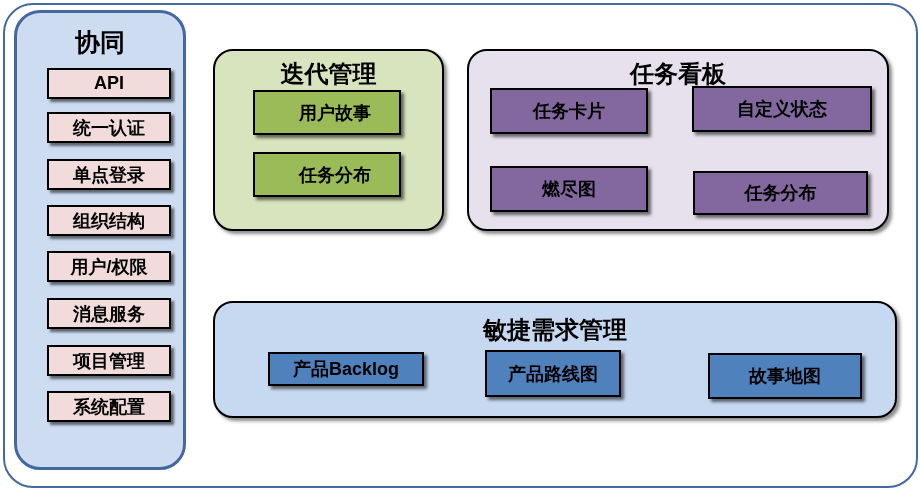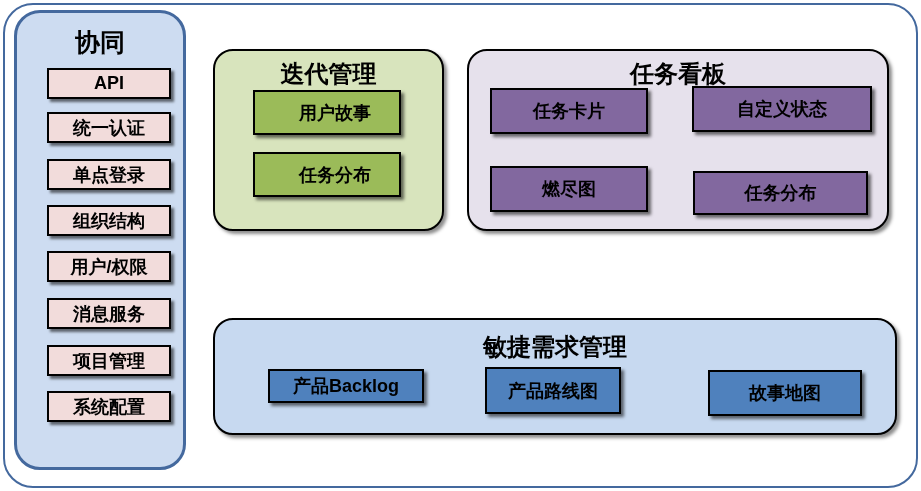--- a/index.html
+++ b/index.html
@@ -62,21 +62,21 @@
     box-sizing: border-box;
     box-shadow: 3px 3px 3px rgba(0,0,0,0.55);
     display: flex; align-items: center; justify-content: center;
     font-size: 18px; font-weight: bold;
     font-family: "Liberation Sans", serif;
   }
   .panel-iteration { left: 213px; top: 49px; width: 231px; height: 182px; background: var(--iteration-fill); }
   .panel-iteration .node { background: var(--iteration-item-fill); padding-left: 16px; }
   .panel-kanban { left: 467px; top: 49px; width: 422px; height: 182px; background: var(--kanban-fill); }
   .panel-kanban .node { background: var(--kanban-item-fill); }
-  .panel-requirements { left: 213px; top: 318px; width: 684px; height: 117px; background: var(--requirements-fill); }
+  .panel-requirements { left: 213px; top: 301px; width: 684px; height: 117px; background: var(--requirements-fill); }
   .panel-requirements .node { background: var(--requirements-item-fill); }
 </style>
 </head>
 <body>
 
 <div class="canvas">
   <div class="frame"></div>
 
   <div class="sidebar">
     <div class="sidebar-title">协同</div>

